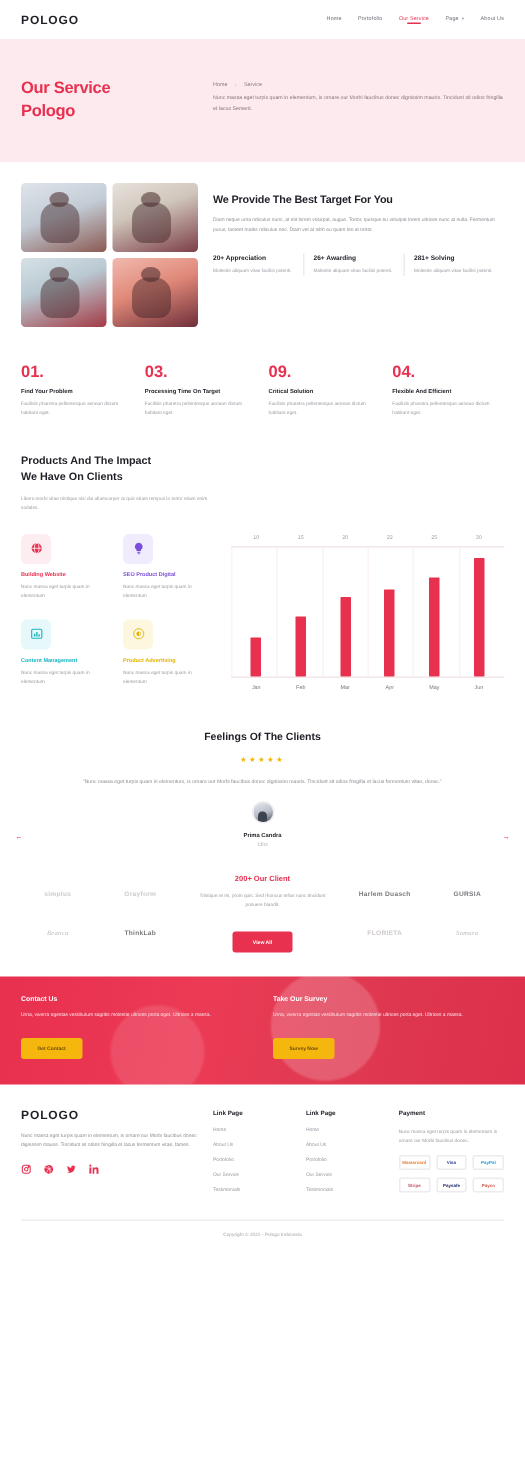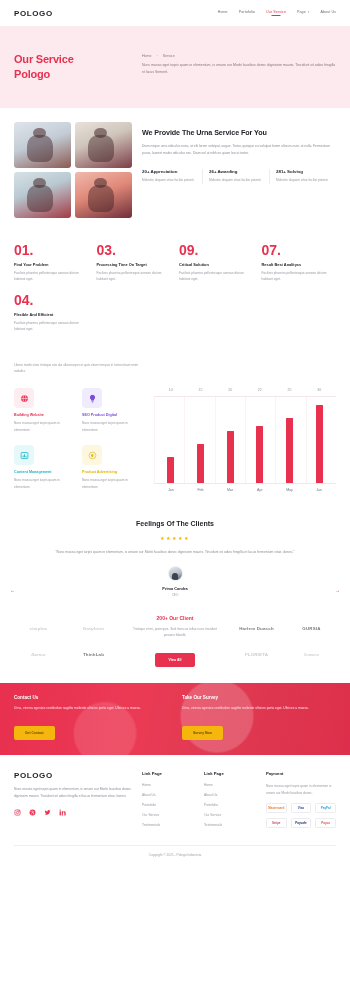--- a/index.html
+++ b/index.html
@@ -77,21 +77,21 @@
   .stat { flex:1; padding-right:6px; border-left:0.5px solid #ececf0; padding-left:6px; }
   .stat:first-child { border-left:none; padding-left:0; }
   .stat-num { font-size:4.4px; font-weight:bold; color:#1e1e26; margin-bottom:3px; }
   .stat-desc { font-size:3.2px; line-height:2; color:#9a9aa3; }
 
   
   .steps {
     padding:14px 14px 18px; display:grid; grid-template-columns:repeat(4,1fr);
     gap:10px 8px;
   }
-  .step-num { font-size:14px; font-weight:bold; color:#e8304f; margin-bottom:4px; }
+  .step-num { font-size:11px; font-weight:bold; color:#e8304f; margin-bottom:4px; }
   .step-title { font-size:3.9px; font-weight:bold; color:#23232b; margin-bottom:3px; }
   .step-desc { font-size:3.2px; line-height:1.95; color:#9a9aa3; }
 
   
   .products { padding:6px 14px 14px; }
   .prod-title { font-size:7.2px; font-weight:bold; color:#1e1e26; line-height:1.5; }
   .prod-desc { font-size:3.2px; line-height:2; color:#9a9aa3; margin-top:5px; max-width:130px; }
   .prod-body { display:flex; gap:12px; margin-top:14px; }
   .cards { width:128px; display:grid; grid-template-columns:1fr 1fr; gap:10px 8px; }
   .card-ic {
@@ -240,21 +240,21 @@
     <div style="position:relative;">
       <div class="yellow-dot"></div>
       <div class="photo-grid">
         <div class="photo ph1"></div>
         <div class="photo ph2"></div>
         <div class="photo ph3"></div>
         <div class="photo ph4"></div>
       </div>
     </div>
     <div class="provide-right">
-      <div class="provide-title">We Provide The Urna Service For You</div>
+      <div class="provide-title">We Provide The Best Target For You</div>
       <div class="provide-desc">Diam neque urna ridiculus nunc, at elit lorem volutpat, augue. Tortor, quisque eu volutpat lorem ultrices nunc at nulla. Fermentum purus, laoreet mattis ridiculus nec. Diam vel at nibh eu quam leo at tortor.</div>
       <div class="stats">
         <div class="stat">
           <div class="stat-num">20+ Appreciation</div>
           <div class="stat-desc">Molestie aliquam vitae facilisi potenti.</div>
         </div>
         <div class="stat">
           <div class="stat-num">26+ Awarding</div>
           <div class="stat-desc">Molestie aliquam vitae facilisi potenti.</div>
         </div>
@@ -276,32 +276,31 @@
       <div class="step-num">03.</div>
       <div class="step-title">Processing Time On Target</div>
       <div class="step-desc">Facilisis pharetra pellentesque aenean dictum habitant eget.</div>
     </div>
     <div>
       <div class="step-num">09.</div>
       <div class="step-title">Critical Solution</div>
       <div class="step-desc">Facilisis pharetra pellentesque aenean dictum habitant eget.</div>
     </div>
     <div>
-      <div class="step-num">07.</div>
-      <div class="step-title">Result Best Analitycs</div>
-      <div class="step-desc">Facilisis pharetra pellentesque aenean dictum habitant eget.</div>
-    </div>
-    <div>
       <div class="step-num">04.</div>
       <div class="step-title">Flexible And Efficient</div>
       <div class="step-desc">Facilisis pharetra pellentesque aenean dictum habitant eget.</div>
     </div>
   </div>
 
   <div class="products">
+    <div class="prod-title">
+      <div>Products And The Impact</div>
+      <div>We Have On Clients</div>
+    </div>
     <div class="prod-desc">Libero morbi vitae tristique nisi dui ullamcorper at quis etiam tempus in tortor etiam enim sodales.</div>
 
     <div class="prod-body">
       <div class="cards">
         <div>
           <div class="card-ic" style="background:#fdecf0;">
             <svg width="9" height="9" viewBox="0 0 24 24" fill="none" stroke="#e8304f" stroke-width="2">
               <circle cx="12" cy="12" r="9" fill="#e8304f" stroke="none"></circle>
               <ellipse cx="12" cy="12" rx="4" ry="9" stroke="#fff" stroke-width="1.4" fill="none"></ellipse>
               <line x1="3" y1="12" x2="21" y2="12" stroke="#fff" stroke-width="1.4"></line>

